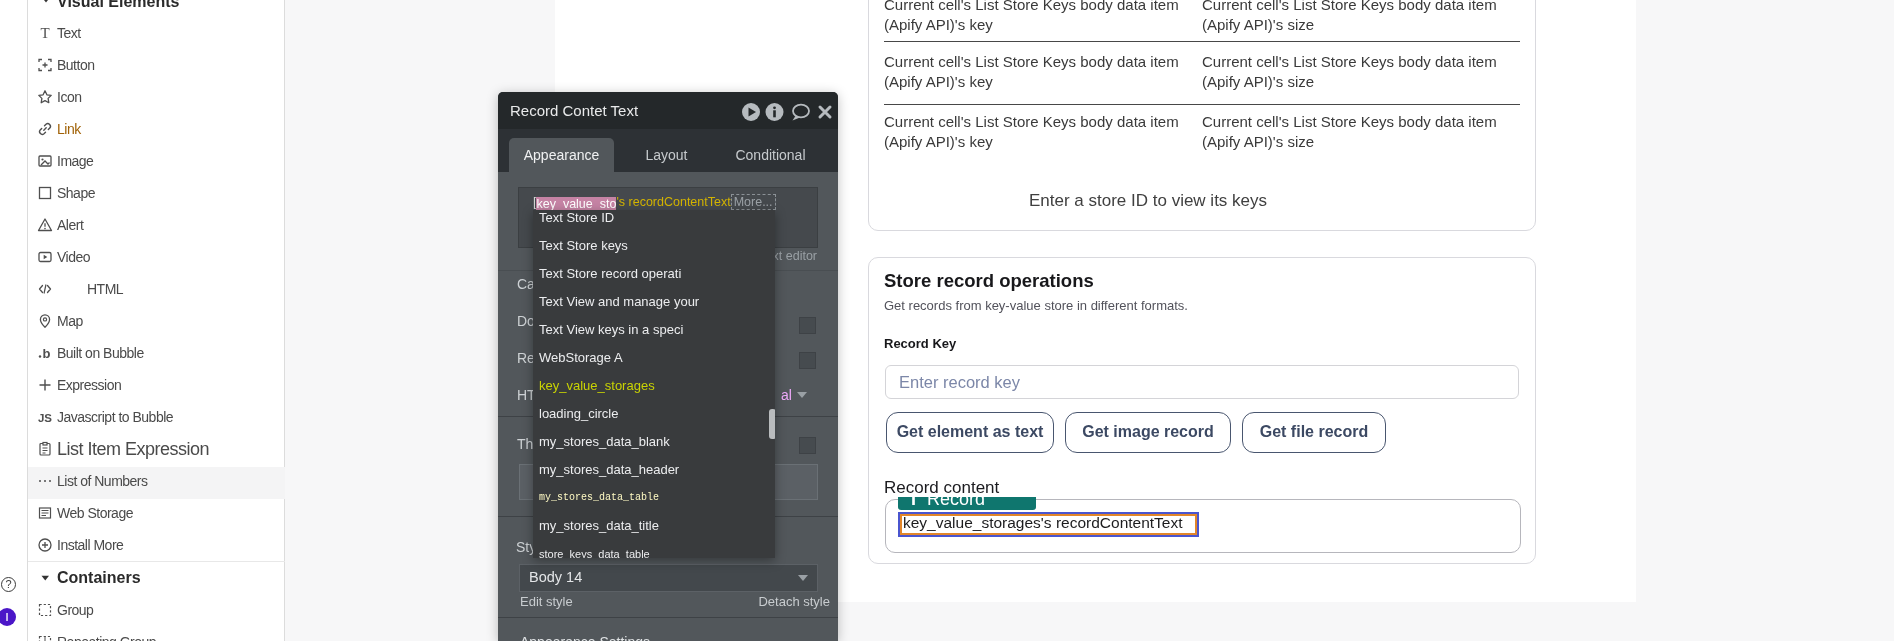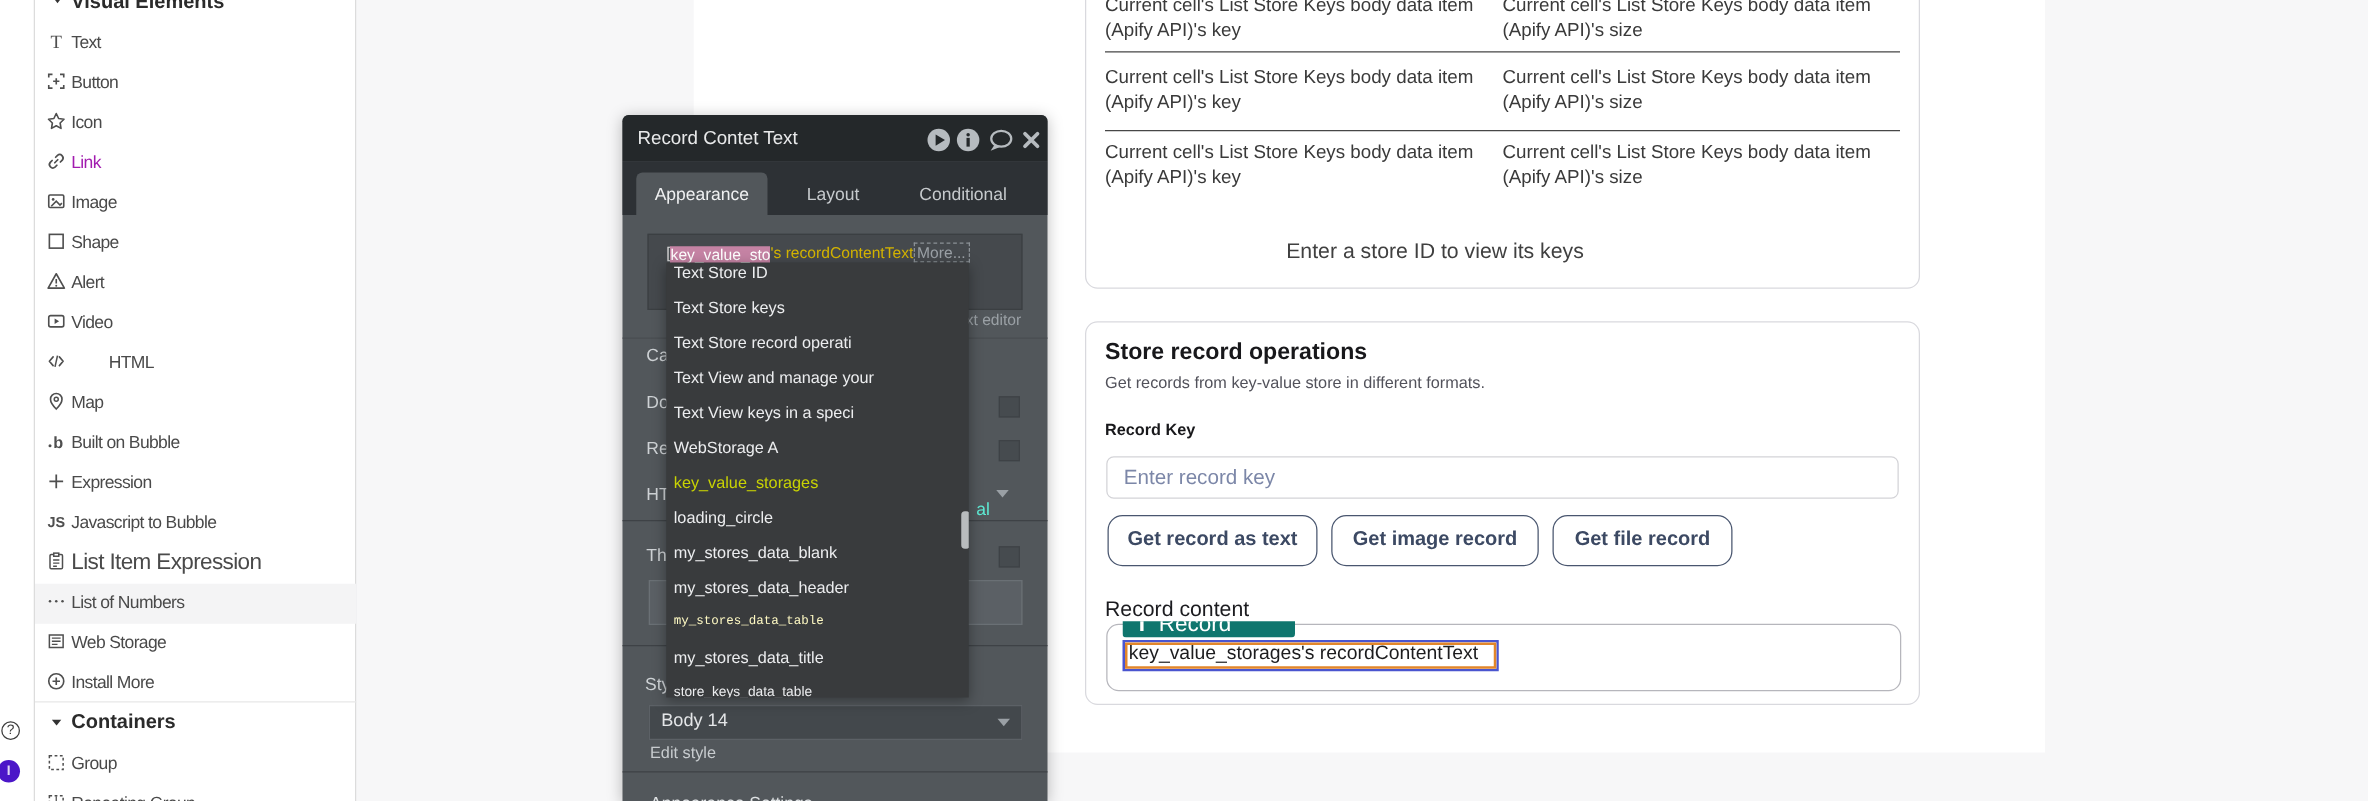--- a/index.html
+++ b/index.html
@@ -22,21 +22,21 @@
 <div class="abs" style="left:884px; top:112px; width:320px; font-size:15px; line-height:19.5px; color:#3a3a3a;">Current cell's List Store Keys body data item<br>(Apify API)'s key</div>
 <div class="abs" style="left:1202px; top:112px; width:320px; font-size:15px; line-height:19.5px; color:#3a3a3a;">Current cell's List Store Keys body data item<br>(Apify API)'s size</div>
 <div class="abs" style="left:868px; top:191px; width:560px; text-align:center; font-size:17px; color:#404040;">Enter a store ID to view its keys</div>
 
 <div class="abs" style="left:868px; top:257px; width:668px; height:307px; background:#fff; border:1px solid #d9d9de; border-radius:10px;"></div>
 <div class="abs" style="left:884px; top:270px; font-size:18.5px; font-weight:bold; color:#18181b;">Store record operations</div>
 <div class="abs" style="left:884px; top:298px; font-size:13px; color:#52525b;">Get records from key-value store in different formats.</div>
 <div class="abs" style="left:884px; top:336px; font-size:13px; font-weight:bold; color:#18181b;">Record Key</div>
 <div class="abs" style="left:885px; top:365px; width:634px; height:34px; border:1px solid #d4d4d8; border-radius:6px; background:#fff;"></div>
 <div class="abs" style="left:899px; top:365px; height:34px; line-height:34px; font-size:16.5px; color:#7c87a8;">Enter record key</div>
-<div class="abs" style="left:886px; top:412px; width:168px; height:41px; border:1.5px solid #49566f; border-radius:12px; text-align:center; line-height:38px; font-size:16px; font-weight:bold; color:#3c4963;">Get record as text</div>
+<div class="abs" style="left:886px; top:412px; width:168px; height:41px; border:1.5px solid #49566f; border-radius:12px; text-align:center; line-height:38px; font-size:16px; font-weight:bold; color:#3c4963;">Get element as text</div>
 <div class="abs" style="left:1065px; top:412px; width:166px; height:41px; border:1.5px solid #49566f; border-radius:12px; text-align:center; line-height:38px; font-size:16px; font-weight:bold; color:#3c4963;">Get image record</div>
 <div class="abs" style="left:1242px; top:412px; width:144px; height:41px; border:1.5px solid #49566f; border-radius:12px; text-align:center; line-height:38px; font-size:16px; font-weight:bold; color:#3c4963;">Get file record</div>
 <div class="abs" style="left:884px; top:478px; font-size:17px; color:#1b1b1f;">Record content</div>
 <div class="abs" style="left:885px; top:499px; width:636px; height:54px; border:1px solid #b6b6bc; border-radius:10px; background:#fff;"></div>
 
 <div class="abs" style="left:898px; top:497px; width:138px; height:13px; overflow:hidden;">
   <div style="position:absolute; left:0; top:-9px; width:138px; height:22px; background:#0f766e; border-radius:3px; color:#fff; font-size:18px; line-height:22px;"><span style="margin-left:10px; font-weight:bold;">T</span><span style="margin-left:8px;">Record Contet Text</span></div>
 </div>
 
 <div class="abs" style="left:898px; top:512px; width:301px; height:25px; border:2px solid #4a55cf;"></div>
@@ -68,21 +68,21 @@
         <path d="M8 1.8 L9.9 5.8 14.2 6.4 11.1 9.4 11.8 13.7 8 11.6 4.2 13.7 4.9 9.4 1.8 6.4 6.1 5.8 Z" fill="none" stroke="#4f4f4f" stroke-width="1.3" stroke-linejoin="round"></path>
       </svg></div>
     <div class="abs" style="left:57px; top:87px; height:20px; line-height:20px; color:#4a4a4a;font-size:14px; letter-spacing:-0.5px;">Icon</div>
     <div class="abs" style="left:37px; top:121px; width:16px; height:16px;"><svg width="16" height="16" viewBox="0 0 16 16">
         <g stroke="#4f4f4f" stroke-width="1.4" fill="none" stroke-linecap="round">
           <path d="M6.8 9.2 L9.2 6.8"></path>
           <path d="M7.5 4.8 L9 3.3 a2.7 2.7 0 0 1 3.8 3.8 L11.3 8.6"></path>
           <path d="M8.5 11.2 L7 12.7 a2.7 2.7 0 0 1 -3.8 -3.8 L4.7 7.4"></path>
         </g>
       </svg></div>
-    <div class="abs" style="left:57px; top:119px; height:20px; line-height:20px; color:#a21caf;font-size:14px; letter-spacing:-0.5px;">Link</div>
+    <div class="abs" style="left:57px; top:119px; height:20px; line-height:20px; color:#a16207;font-size:14px; letter-spacing:-0.5px;">Link</div>
     <div class="abs" style="left:37px; top:153px; width:16px; height:16px;"><svg width="16" height="16" viewBox="0 0 16 16">
         <rect x="2" y="3" width="12" height="10" rx="1" fill="none" stroke="#4f4f4f" stroke-width="1.3"></rect>
         <circle cx="5.5" cy="6.5" r="1.1" fill="#4f4f4f"></circle>
         <path d="M4 12 L8 8 L11 11 L12.5 9.5" fill="none" stroke="#4f4f4f" stroke-width="1.3"></path>
       </svg></div>
     <div class="abs" style="left:57px; top:151px; height:20px; line-height:20px; color:#4a4a4a;font-size:14px; letter-spacing:-0.5px;">Image</div>
     <div class="abs" style="left:37px; top:185px; width:16px; height:16px;"><svg width="16" height="16" viewBox="0 0 16 16">
         <rect x="2.5" y="2.5" width="11" height="11" fill="none" stroke="#4f4f4f" stroke-width="1.3"></rect>
       </svg></div>
     <div class="abs" style="left:57px; top:183px; height:20px; line-height:20px; color:#4a4a4a;font-size:14px; letter-spacing:-0.5px;">Shape</div>
@@ -190,33 +190,34 @@
   <div class="abs" style="left:0; top:178px; width:340px; height:1px; background:#494e52;"></div>
 
   <div class="abs" style="left:19px; top:184px; font-size:14px; color:#ced2d5;">Category of thing</div>
   <div class="abs" style="left:19px; top:221px; font-size:14px; color:#ced2d5;">Do not apply</div>
   <div class="abs" style="left:19px; top:258px; font-size:14px; color:#ced2d5;">Recognize links</div>
   <div class="abs" style="left:19px; top:295px; font-size:14px; color:#ced2d5;">HTML tag</div>
 
   <div class="abs" style="left:301px; top:225px; width:17px; height:17px; background:#464b4f; border:1px solid #3e4246;"></div>
   <div class="abs" style="left:301px; top:260px; width:17px; height:17px; background:#464b4f; border:1px solid #3e4246;"></div>
 
-  <div class="abs" style="left:283px; top:307px; font-size:14px; color:#5eead4;">al</div>
+  <div class="abs" style="left:283px; top:295px; font-size:14px; color:#f0abfc;">al</div>
   <div class="abs" style="left:299px; top:300px; width:0; height:0; border-left:5px solid transparent; border-right:5px solid transparent; border-top:6px solid #9aa0a5;"></div>
 
   <div class="abs" style="left:0; top:324px; width:340px; height:1px; background:#3e4246;"></div>
   <div class="abs" style="left:19px; top:344px; font-size:14px; color:#ced2d5;">This element</div>
   <div class="abs" style="left:301px; top:345px; width:17px; height:17px; background:#464b4f; border:1px solid #3e4246;"></div>
   <div class="abs" style="left:21px; top:372px; width:299px; height:36px; background:#5b6065; border:1px solid #6a7075;"></div>
   <div class="abs" style="left:0; top:424px; width:340px; height:1px; background:#3e4246;"></div>
   <div class="abs" style="left:18px; top:447px; font-size:14px; color:#ced2d5;">Style</div>
   <div class="abs" style="left:21px; top:472px; width:299px; height:28px; background:#43484c; border:1px solid #5c6166;"></div>
   <div class="abs" style="left:31px; top:472px; height:28px; line-height:27px; font-size:14.5px; color:#e4e6e8;">Body 14</div>
   <div class="abs" style="left:300px; top:483px; width:0; height:0; border-left:5px solid transparent; border-right:5px solid transparent; border-top:6px solid #9aa0a5;"></div>
   <div class="abs" style="left:22px; top:502px; font-size:13px; color:#c8cccf;">Edit style</div>
+  <div class="abs" style="left:0; top:502px; width:332px; text-align:right; font-size:13px; color:#c8cccf;">Detach style</div>
   <div class="abs" style="left:0; top:525px; width:340px; height:1px; background:#3e4246;"></div>
   <div class="abs" style="left:22px; top:542px; font-size:14px; color:#dfe2e4;">Appearance Settings</div>
 </div>
 
 <div class="abs" style="left:533px; top:210px; width:242px; height:348px; background:#393b3d; box-shadow:0 3px 10px rgba(0,0,0,.35); overflow:hidden;">
   <div id="dd-items">
       <div class="abs" style="left:6px; top:-2px; height:20px; line-height:20px; font-size:13px; color:#ecedef;">Text Store ID</div>
       <div class="abs" style="left:6px; top:26px; height:20px; line-height:20px; font-size:13px; color:#ecedef;">Text Store keys</div>
       <div class="abs" style="left:6px; top:54px; height:20px; line-height:20px; font-size:13px; color:#ecedef;">Text Store record operati</div>
       <div class="abs" style="left:6px; top:82px; height:20px; line-height:20px; font-size:13px; color:#ecedef;">Text View and manage your</div>

